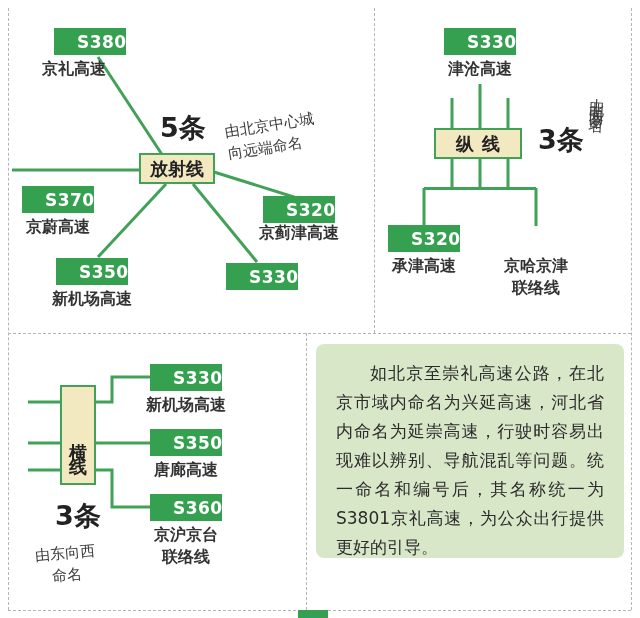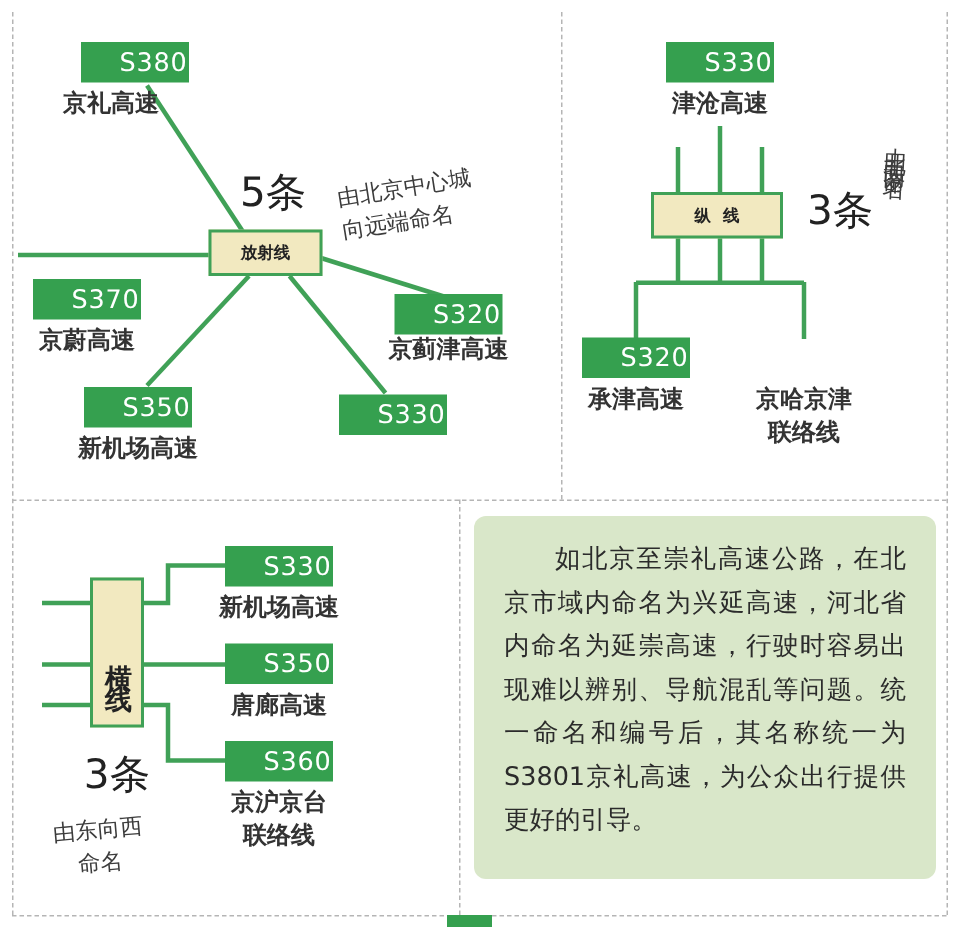--- a/index.html
+++ b/index.html
@@ -6,36 +6,36 @@
   html,body { margin:0; padding:0; background:#ffffff; }
   .canvas {
     position:relative; width:640px; height:618px; background:#ffffff;
     font-family:"DejaVu Sans","Liberation Sans",sans-serif; overflow:hidden;
   }
   .lines { position:absolute; left:0; top:0; color:var(--line-green,#35a04f); }
   .lines line, .lines polyline { stroke:currentColor; stroke-width:3; fill:none; }
   .badge {
     position:absolute; width:72px; height:27px;
     background:var(--badge-green,#35a04f); color:#fff;
-    font-size:17px; font-weight:normal;
+    font-size:17px; font-weight:bold;
     display:flex; align-items:center; justify-content:center; letter-spacing:.5px;padding-left:36px;
   }
   .roadname {
     position:absolute; width:100px; text-align:center;
     font-size:16px; font-weight:bold; color:#333; white-space:nowrap;
   }
   .node {
     position:absolute; background:var(--node-beige,#f2e9c0);
     border:2px solid var(--line-green,#35a04f); color:#222;
-    font-weight:bold; font-size:11px;
+    font-weight:bold; font-size:18px;
     display:flex; align-items:center; justify-content:center;
   }
   .node.spread { letter-spacing:8px; text-indent:8px; }
   .node.vertical { writing-mode:vertical-rl; letter-spacing:14px; text-indent:14px; font-size:18px; }
-  .count { position:absolute; font-size:27px; font-weight:normal; color:#222; }
+  .count { position:absolute; font-size:27px; font-weight:bold; color:#222; }
   .note { position:absolute; font-size:15px; color:#3c3c3c; line-height:22px; }
   .note .ln { white-space:nowrap; }
   .note-v {
     position:absolute; writing-mode:vertical-rl;
     font-size:15px; color:#3c3c3c; letter-spacing:4px;
   }
   .dash { position:absolute; }
   .dash.v { border-left:1px dashed #b5b5b5; width:0; }
   .dash.h { border-top:1px dashed #b5b5b5; height:0; }
   .infobox { position:absolute; background:var(--infobox-green,#d9e7c9); border-radius:8px; }
@@ -127,19 +127,19 @@
   <div class="badge" style="left:150px;top:494px">S3600</div>
   <div class="roadname" style="left:136px;top:525px">京沪京台</div>
   <div class="roadname" style="left:136px;top:547px">联络线</div>
 
   <div class="count" style="left:48px;top:498px;width:60px;text-align:center">3条</div>
   <div class="note" style="left:26px;top:542px;width:80px;text-align:center;transform:rotate(-5deg)">
     <div class="ln">由东向西</div>
     <div class="ln">命名</div>
   </div>
 
-  <div class="infobox" style="left:316px;top:344px;width:308px;height:242px">
+  <div class="infobox" style="left:316px;top:344px;width:308px;height:214px">
     <p>如北京至崇礼高速公路，在北京市域内命名为兴延高速，河北省内命名为延崇高速，行驶时容易出现难以辨别、导航混乱等问题。统一命名和编号后，其名称统一为S3801京礼高速，为公众出行提供更好的引导。</p>
   </div>
 
   <div class="cutoff" style="left:298px;top:610px;width:30px;height:8px"></div>
 
 </div>
 
 </body></html>

